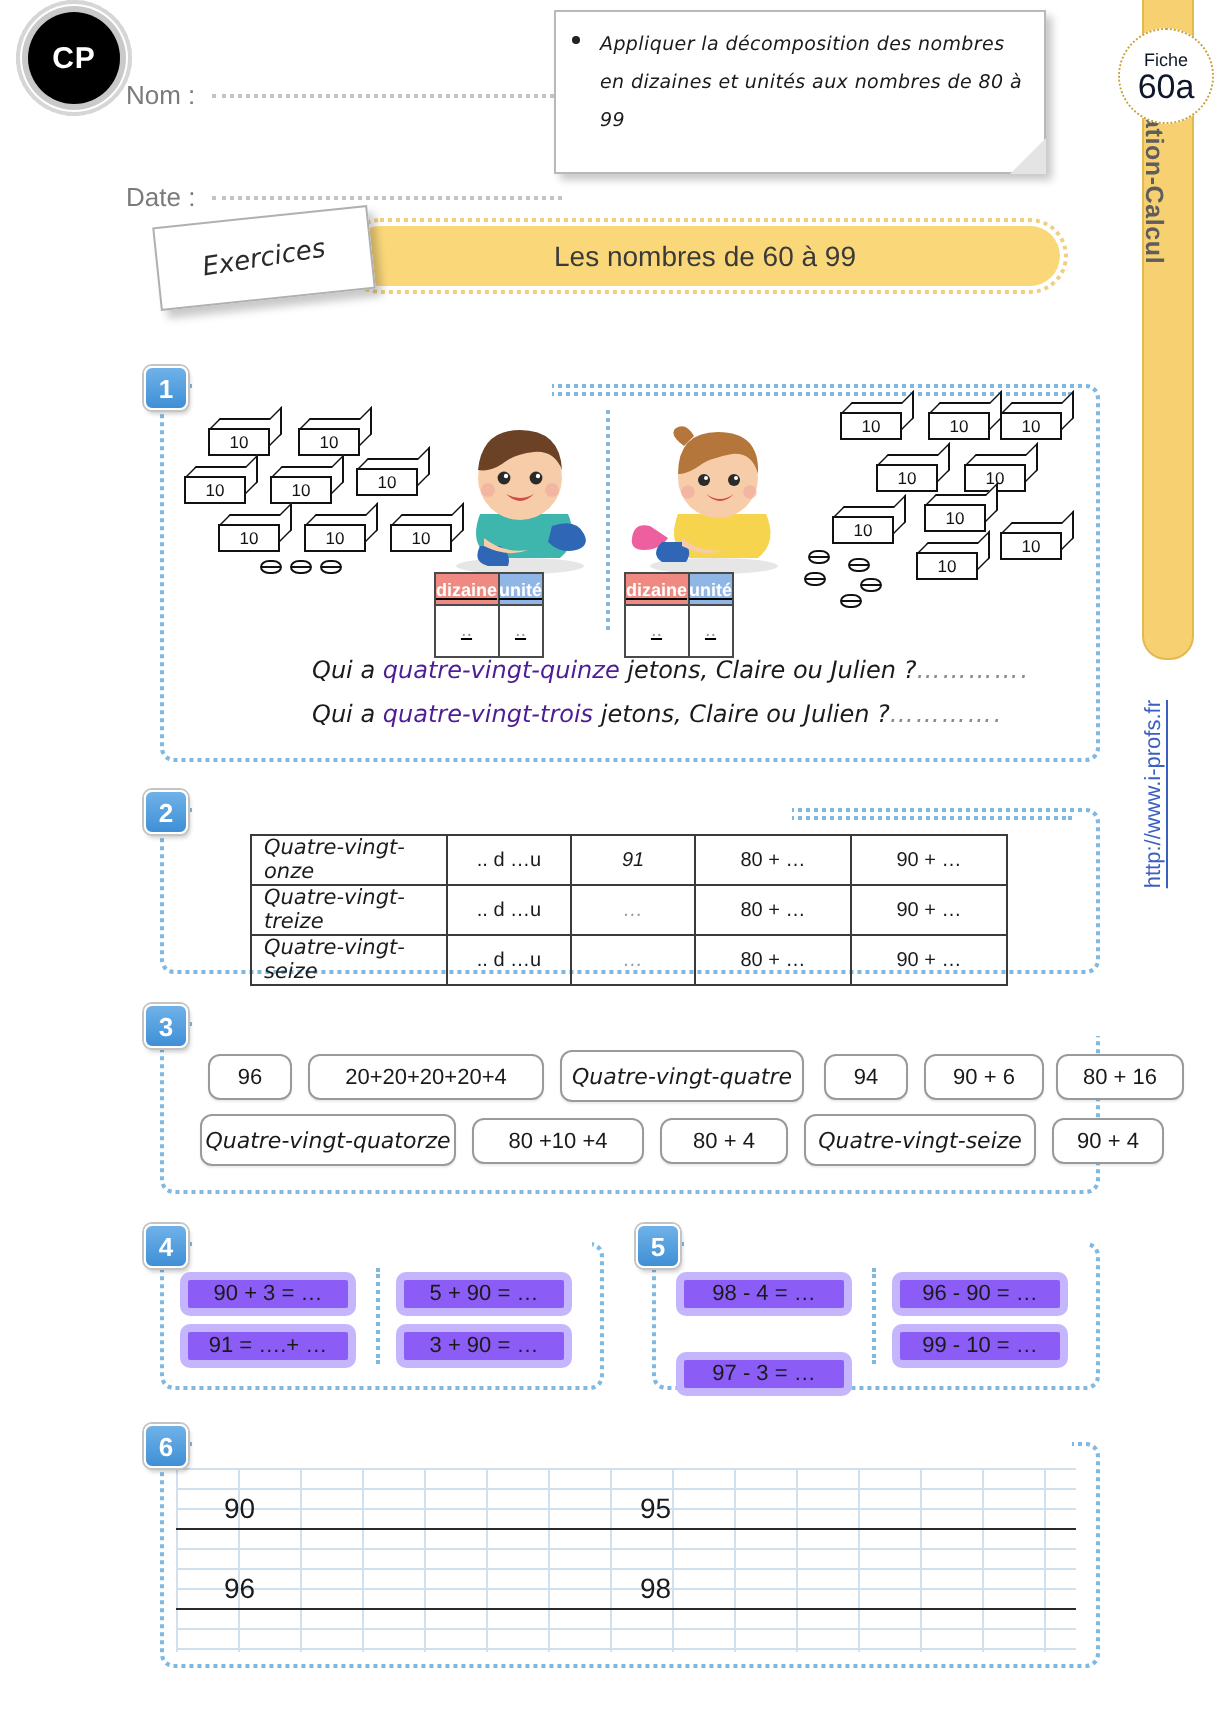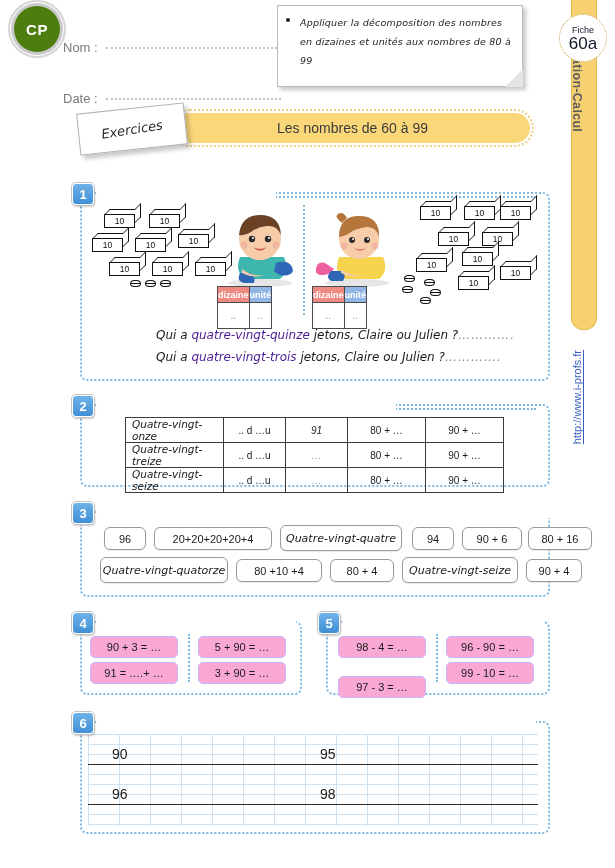--- a/index.html
+++ b/index.html
@@ -10,21 +10,21 @@
     position: relative;
     overflow: hidden;
   }
 
   
   .header { position: absolute; left: 0; top: 0; width: 560px; height: 105px; }
 
   .cp-badge {
     position: absolute; left: 14px; top: 6px;
     width: 46px; height: 46px; border-radius: 50%;
-    background: #4d7c0f; color: #ffffff;
+    background: #000000; color: #ffffff;
     display: flex; align-items: center; justify-content: center;
     font-size: 15px; font-weight: bold; letter-spacing: .5px;
     box-shadow: 0 0 0 3px #c9c9c9, 0 0 0 4px #ffffff, 0 0 0 6px #d6d6d6;
   }
   .cp-spikes {
     position: absolute; left: 8px; top: 0px; width: 58px; height: 58px;
     border-radius: 50%;
     background: repeating-conic-gradient(#cfcfcf 0 4deg, transparent 4deg 8deg);
   }
 
@@ -185,20 +185,21 @@
   .unit-chip::after {
     content:""; position:absolute; left:0; right:0; top:2px;
     border-top: 1px solid #111;
   }
 
   .kid { position: absolute; }
   .du-table {
     position: absolute;
     border-collapse: collapse;
     font-size: 9px;
+    text-decoration: underline;
   }
   .du-table th, .du-table td {
     border: 1px solid #4a4a4a;
     width: 52px; height: 16px; text-align: center;
   }
   .du-table th { color: #ffffff; font-size: 9px; font-weight: bold; }
   .du-table th.d { background: #ef8a82; }
   .du-table th.u { background: #90b6e6; }
   .du-table td { height: 26px; color: #9a9a9a; font-size: 10px; }
 
@@ -236,22 +237,22 @@
     box-shadow: 0 1px 1px rgba(0,0,0,.08);
   }
   .chip.cursive {
     font-family: "DejaVu Sans", sans-serif;
     font-style: italic; font-size: 11px; height: 26px;
   }
 
   
   .calc-chip {
     position: absolute; width: 88px; height: 22px;
-    border: 1px solid #c4b5fd; border-radius: 5px;
-    background: #f9a8d4;
+    border: 4px solid #c4b5fd; border-radius: 5px;
+    background: #8b5cf6;
     display: flex; align-items: center; justify-content: center;
     font-size: 11px; color: #1a1a1a;
   }
   .inner-dots {
     position: absolute; width: 0;
     border-left: 2px dotted #7fb8e0;
   }
 
   
   .seyes {

